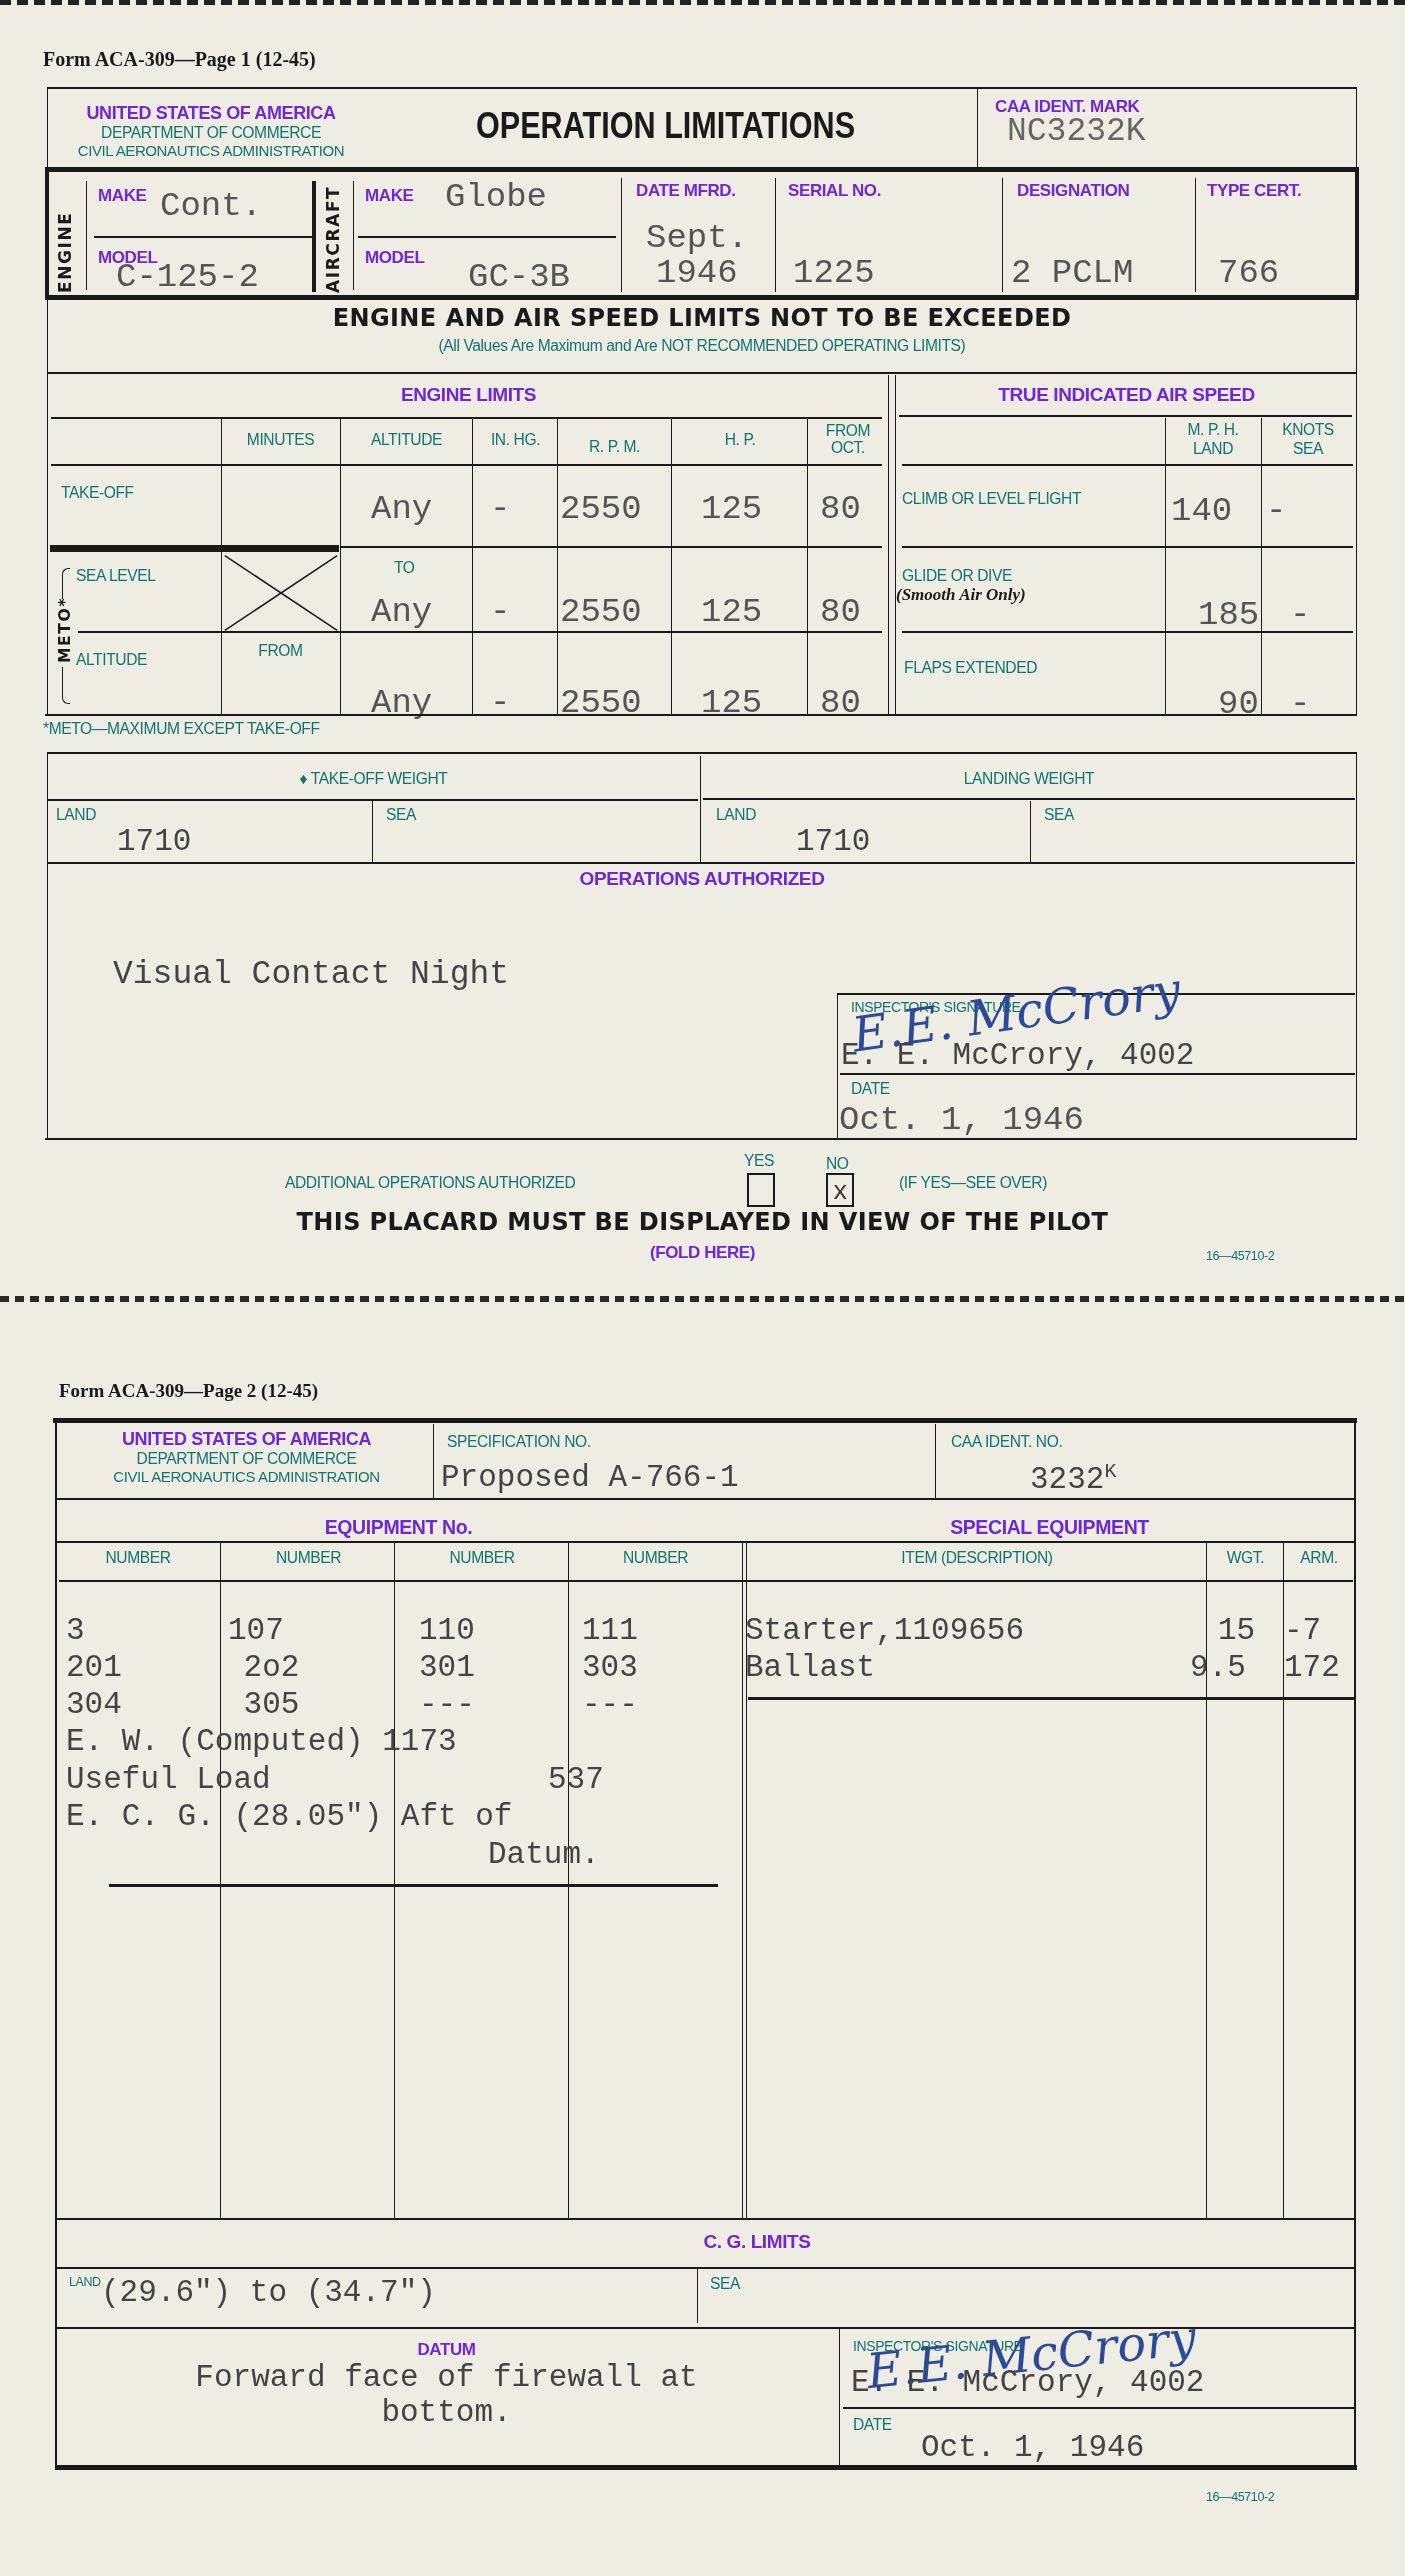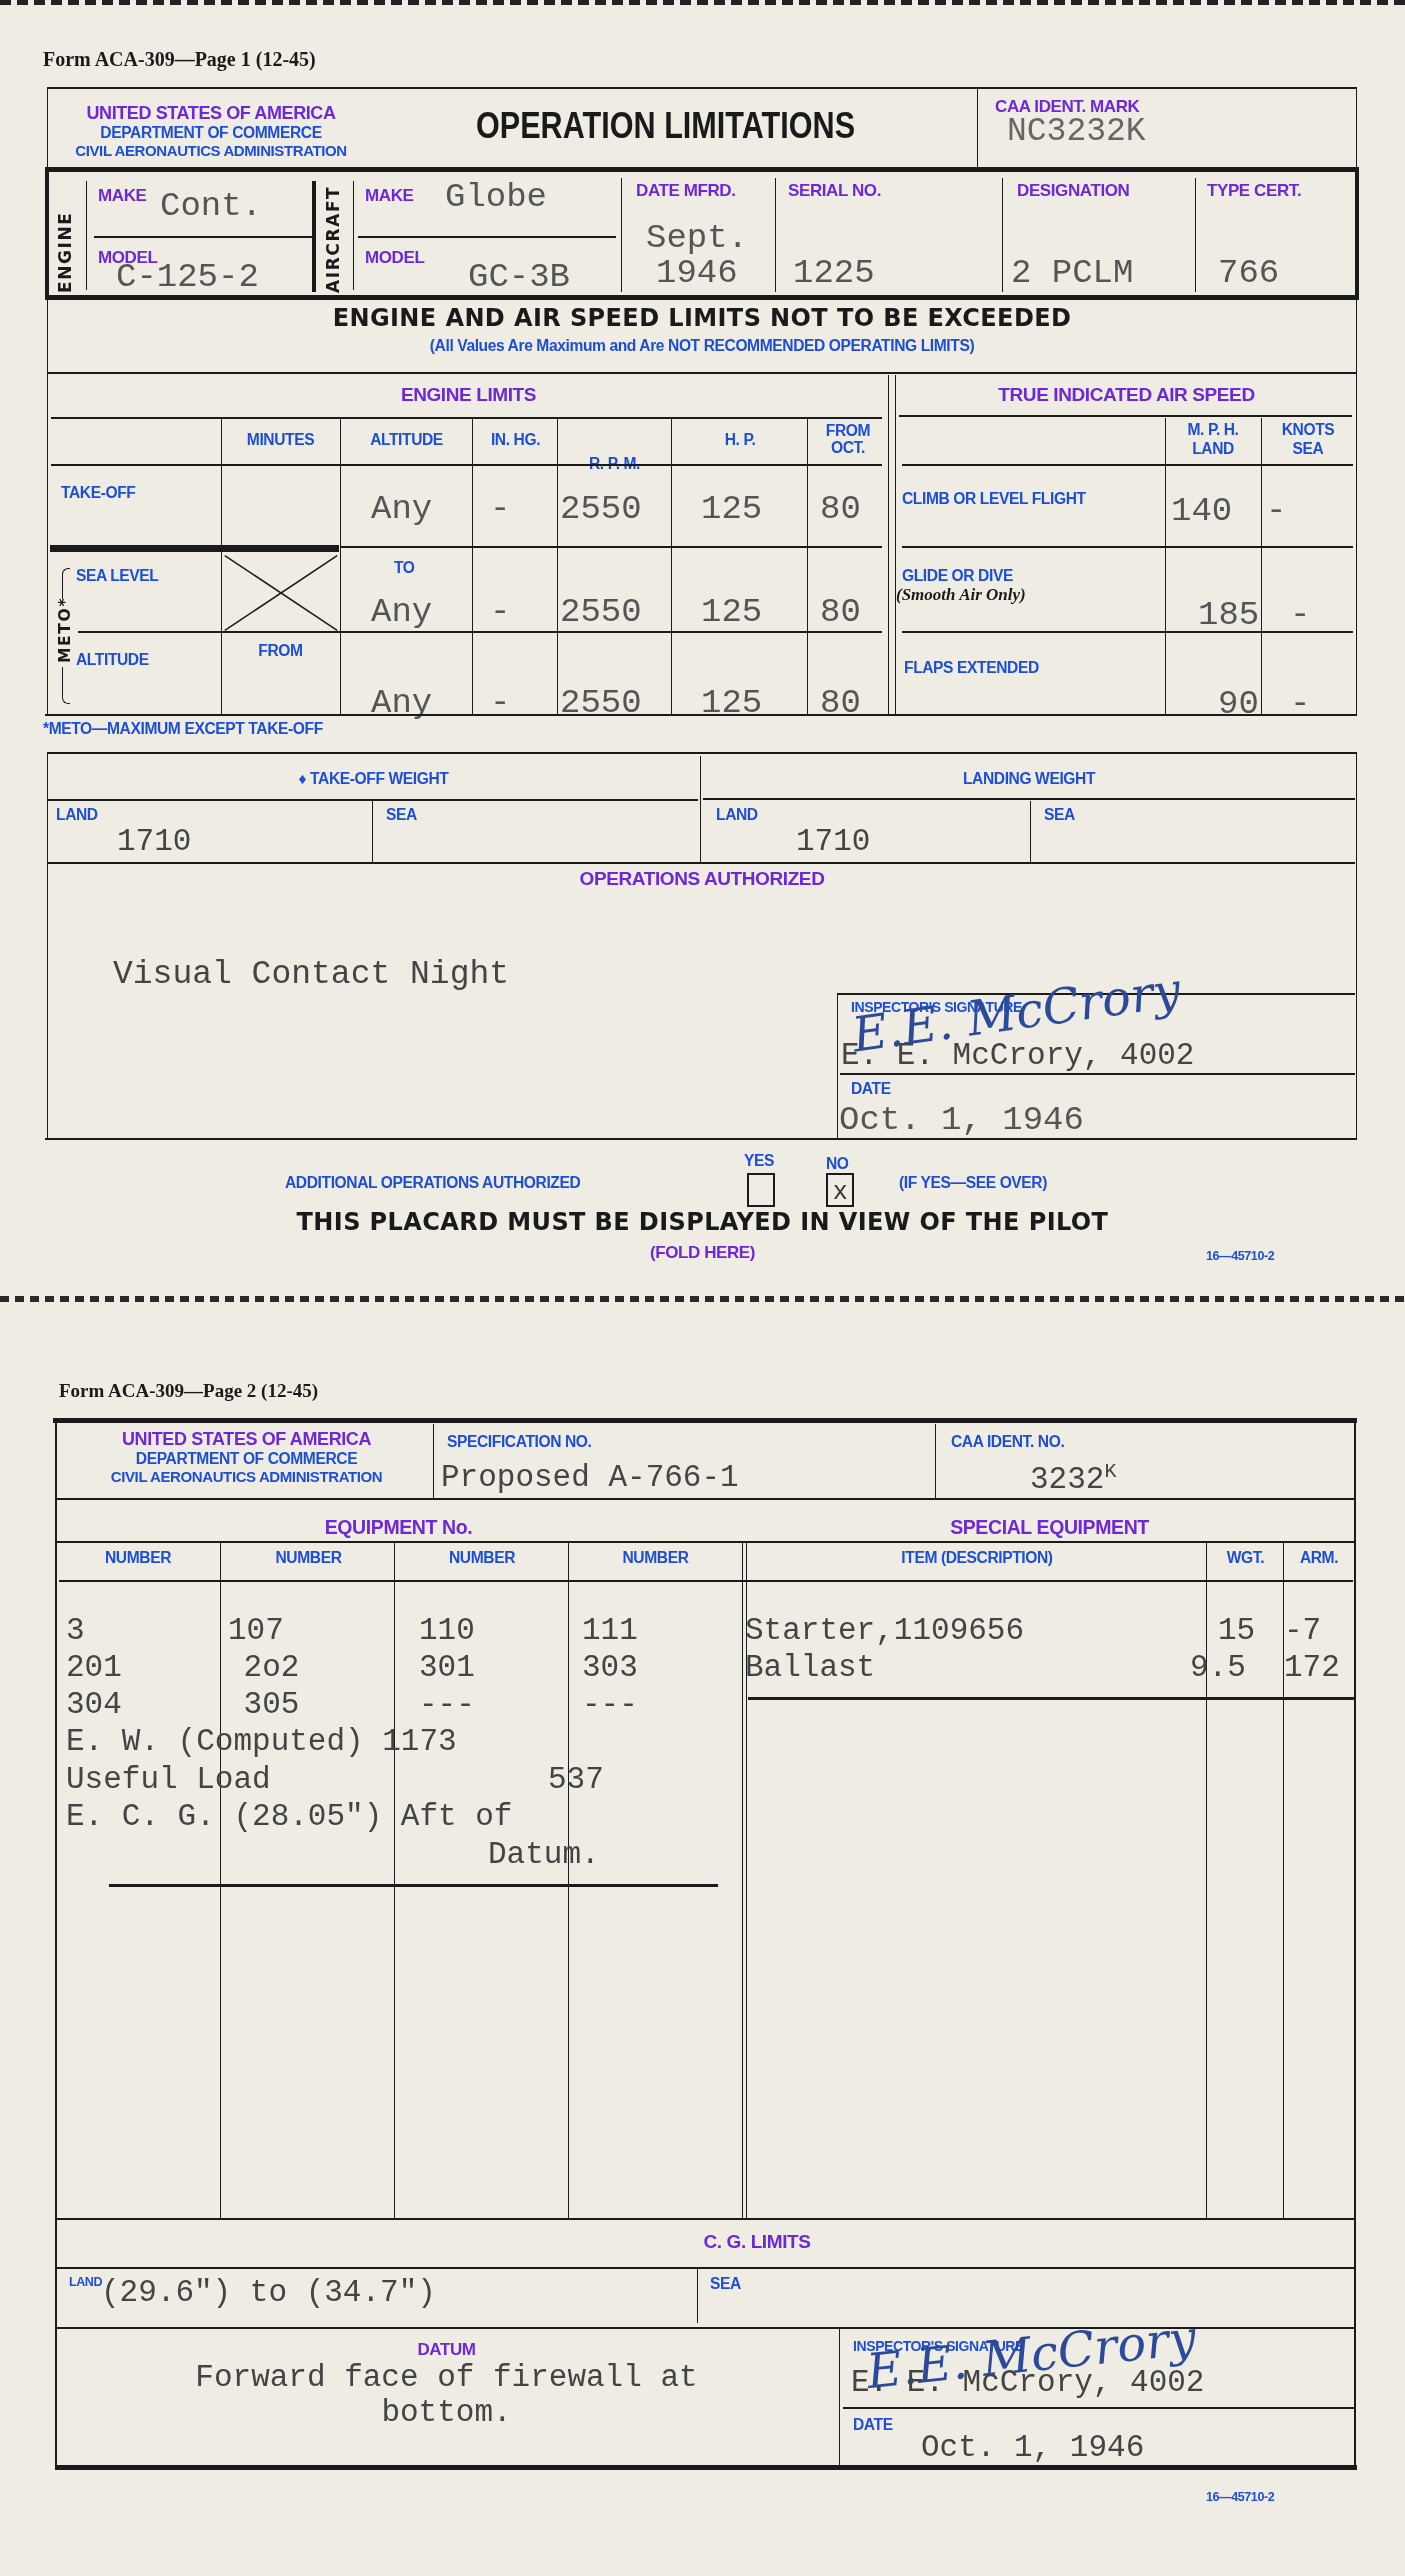--- a/index.html
+++ b/index.html
@@ -2,21 +2,21 @@
 <html style="font-size:12.5px"><head>
 <meta charset="utf-8">
 <style>
   * { box-sizing: border-box; margin: 0; padding: 0; }
   html, body { width: 1405px; height: 2576px; background: #efece4; overflow: hidden; }
   body { position: relative; font-family: "Liberation Sans", sans-serif; color: #1a1a1a; }
   .dash-top { position: absolute; left: 0; top: 0; width: 1405px; height: 4.7px;
     background: repeating-linear-gradient(90deg, #222 0 11px, transparent 11px 17px); }
   .abs { position: absolute; }
   .lbl { font-family: "Liberation Sans", sans-serif; font-weight: bold; font-size: 17px; color: #6d28d9; letter-spacing: -0.4px; }
-  .lbl-sm { font-family: "Liberation Sans", sans-serif; font-weight: bold; font-size: 15.6px; color: #1d4ed8; letter-spacing: -0.4px; }
+  .lbl-sm { font-family: "Liberation Sans", sans-serif; font-weight: normal; font-size: 15.6px; color: #0f766e; letter-spacing: -0.4px; }
   .typed { font-family: "Liberation Mono", monospace; color: #555; font-size: 34px; }
   .typed-md { font-family: "Liberation Mono", monospace; color: #444; font-size: 31px; }
   .serif { font-family: "Liberation Serif", serif; }
   .hl { position: absolute; height: 0; border-top: 2.3px solid #1a1a1a; }
   .hl-thick { position: absolute; height: 0; border-top: 5.5px solid #1a1a1a; }
   .vl { position: absolute; width: 0; border-left: 1.6px solid #1a1a1a; }
   .vl-thick { position: absolute; width: 0; border-left: 4.7px solid #1a1a1a; }
   .center { text-align: center; }
   .title-big { font-family: "Liberation Sans", sans-serif; font-weight: bold; font-size: 36px; transform: scaleX(0.85); transform-origin: left top; letter-spacing: 0; }
   .heading { font-family: "DejaVu Sans", sans-serif; font-weight: bold; font-size: 24px; letter-spacing: 0.4px; }
@@ -94,21 +94,21 @@
   <div class="vl" style="left:221px;top:418px;height:297px;"></div>
   <div class="vl" style="left:340px;top:418px;height:297px;"></div>
   <div class="vl" style="left:472px;top:418px;height:297px;"></div>
   <div class="vl" style="left:557px;top:418px;height:297px;"></div>
   <div class="vl" style="left:671px;top:418px;height:297px;"></div>
   <div class="vl" style="left:807px;top:418px;height:297px;"></div>
 
   <div class="abs lbl-sm center" style="left:222px;top:431px;width:117px;">MINUTES</div>
   <div class="abs lbl-sm center" style="left:341px;top:431px;width:131px;">ALTITUDE</div>
   <div class="abs lbl-sm center" style="left:474px;top:431px;width:83px;">IN. HG.</div>
-  <div class="abs lbl-sm center" style="left:558px;top:455px;width:113px;text-align:center;">R. P. M.</div>
+  <div class="abs lbl-sm center" style="left:558px;top:438px;width:113px;text-align:center;">R. P. M.</div>
   <div class="abs lbl-sm center" style="left:673px;top:431px;width:134px;">H. P.</div>
   <div class="abs lbl-sm center" style="left:809px;top:422px;width:78px;line-height:17px;">FROM OCT.</div>
   <div class="hl" style="left:51px;top:464px;width:831px;"></div>
 
   <div class="abs lbl-sm" style="left:61px;top:484px;">TAKE-OFF</div>
   <div class="abs typed" style="left:371px;top:490px;">Any</div>
   <div class="abs typed" style="left:490px;top:490px;">-</div>
   <div class="abs typed" style="left:560px;top:490px;">2550</div>
   <div class="abs typed" style="left:701px;top:490px;">125</div>
   <div class="abs typed" style="left:820px;top:490px;">80</div>

